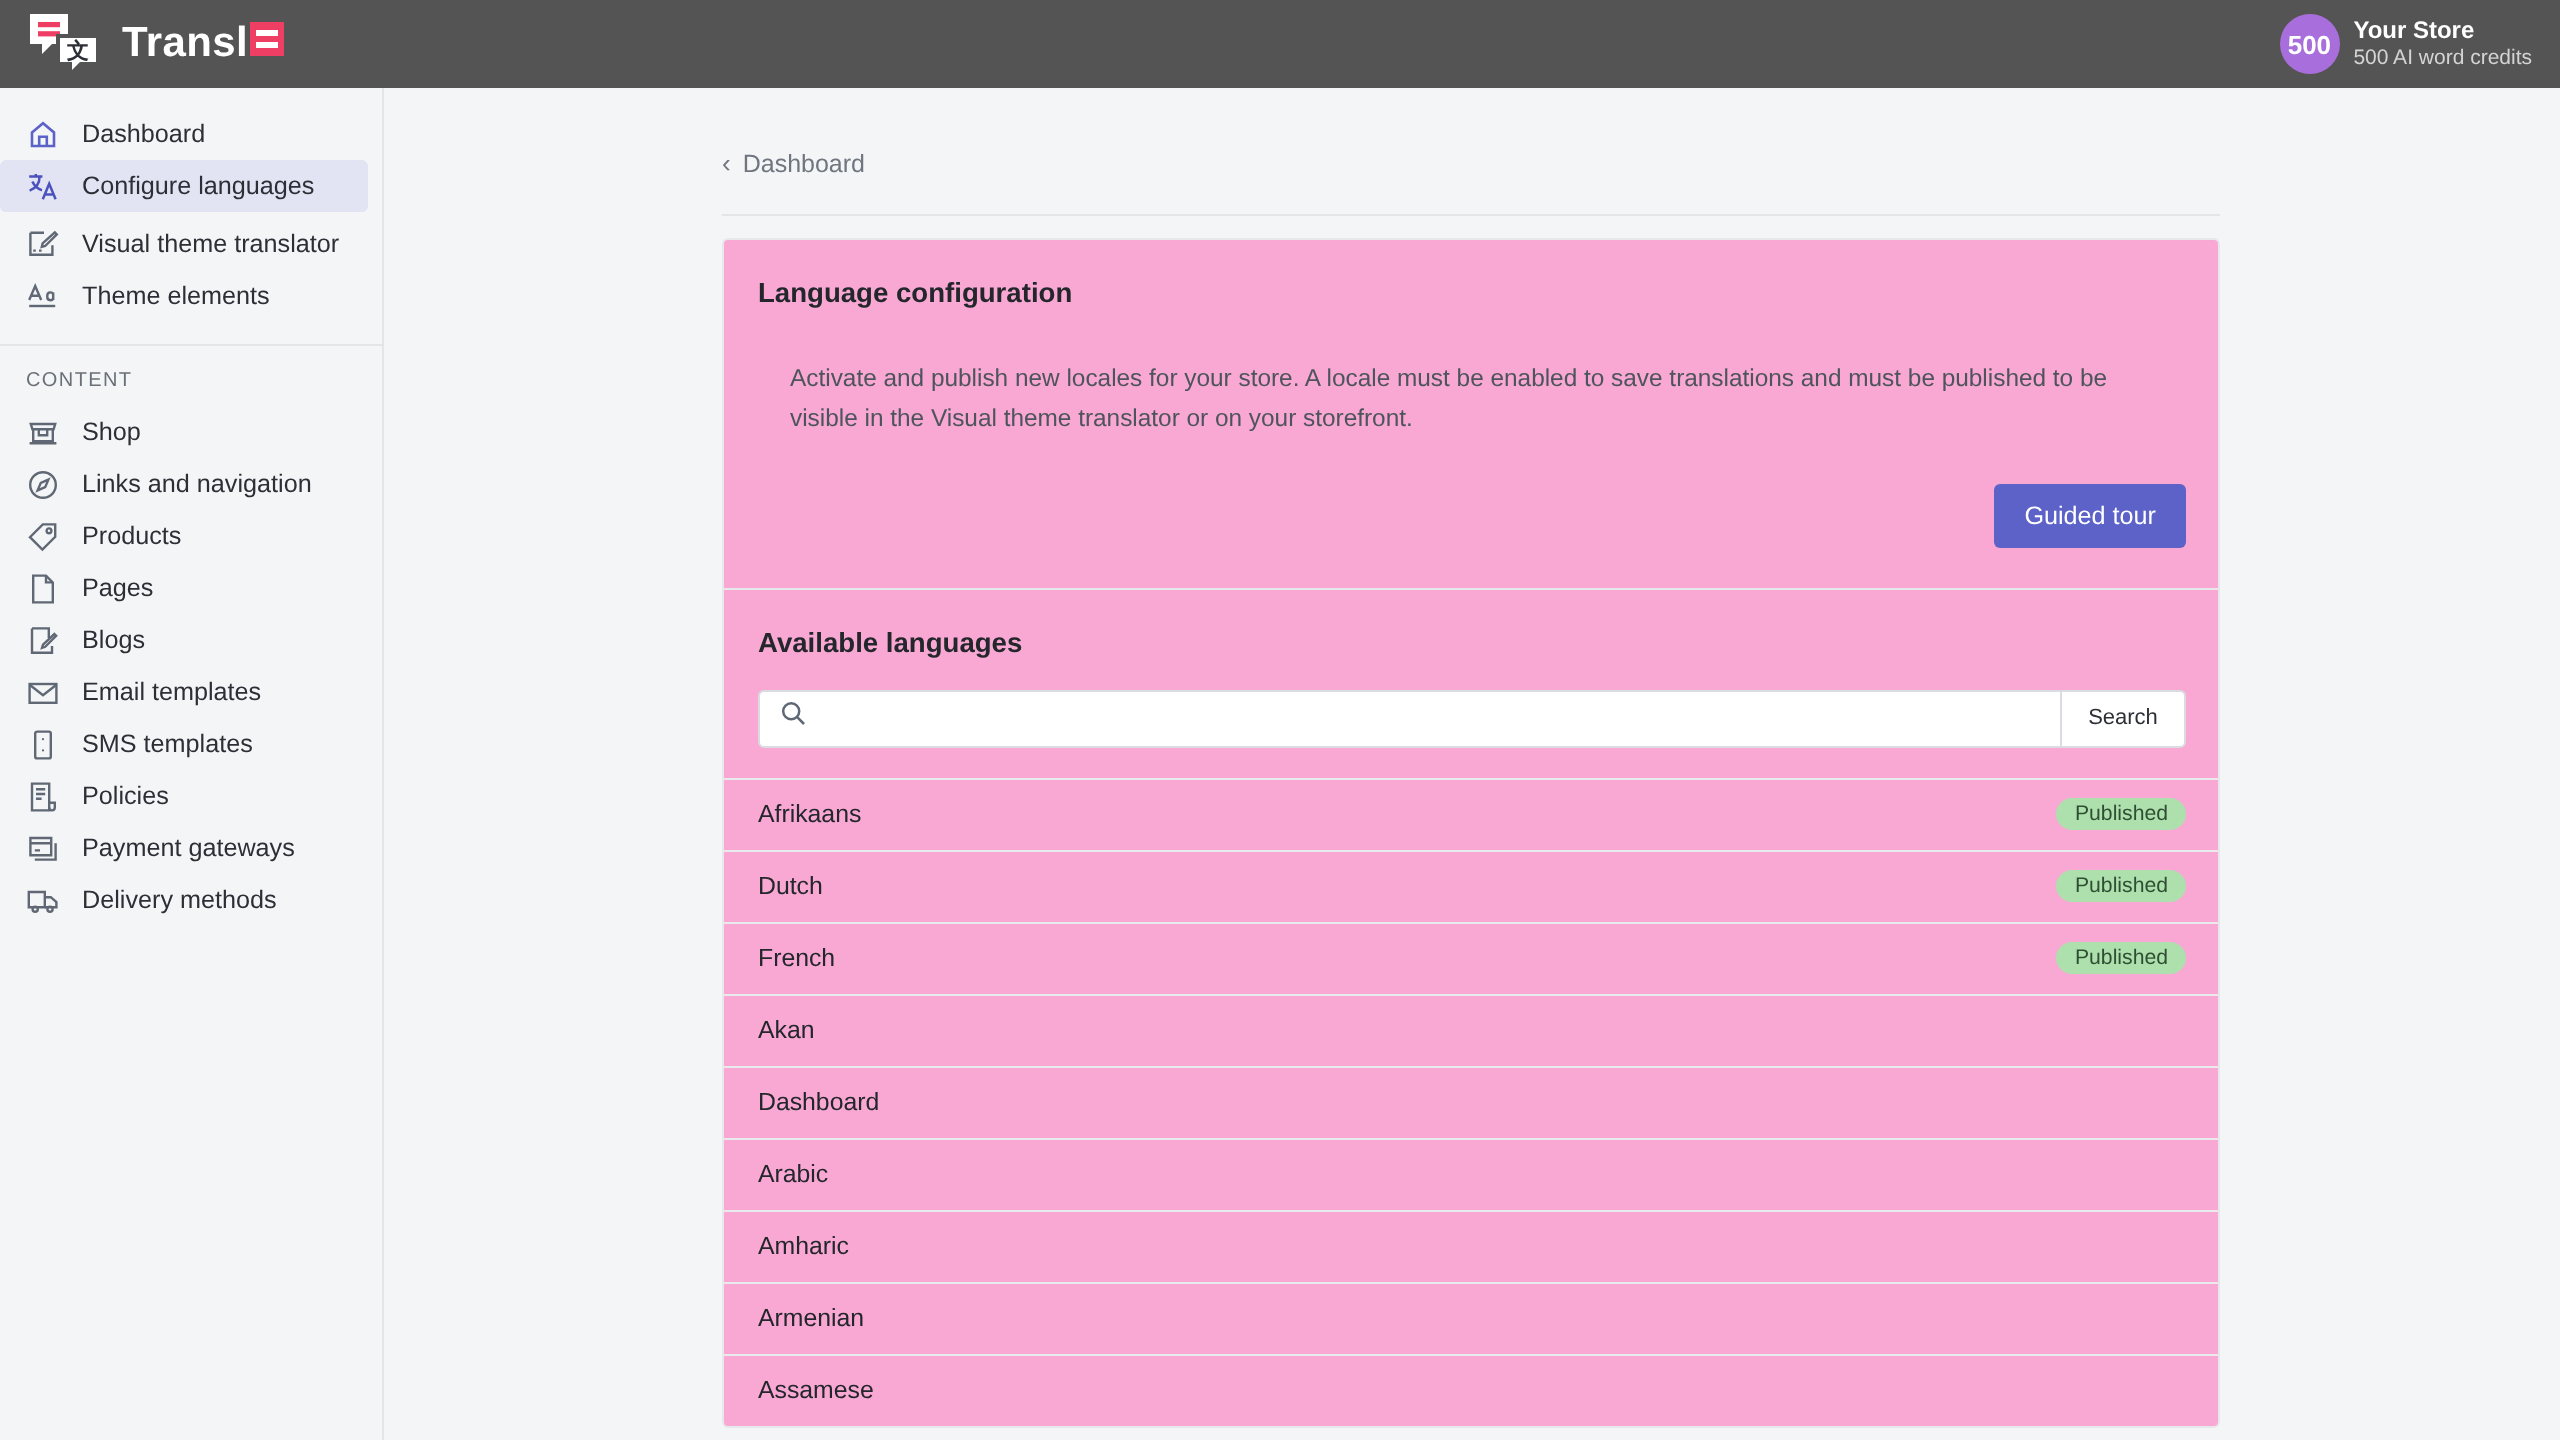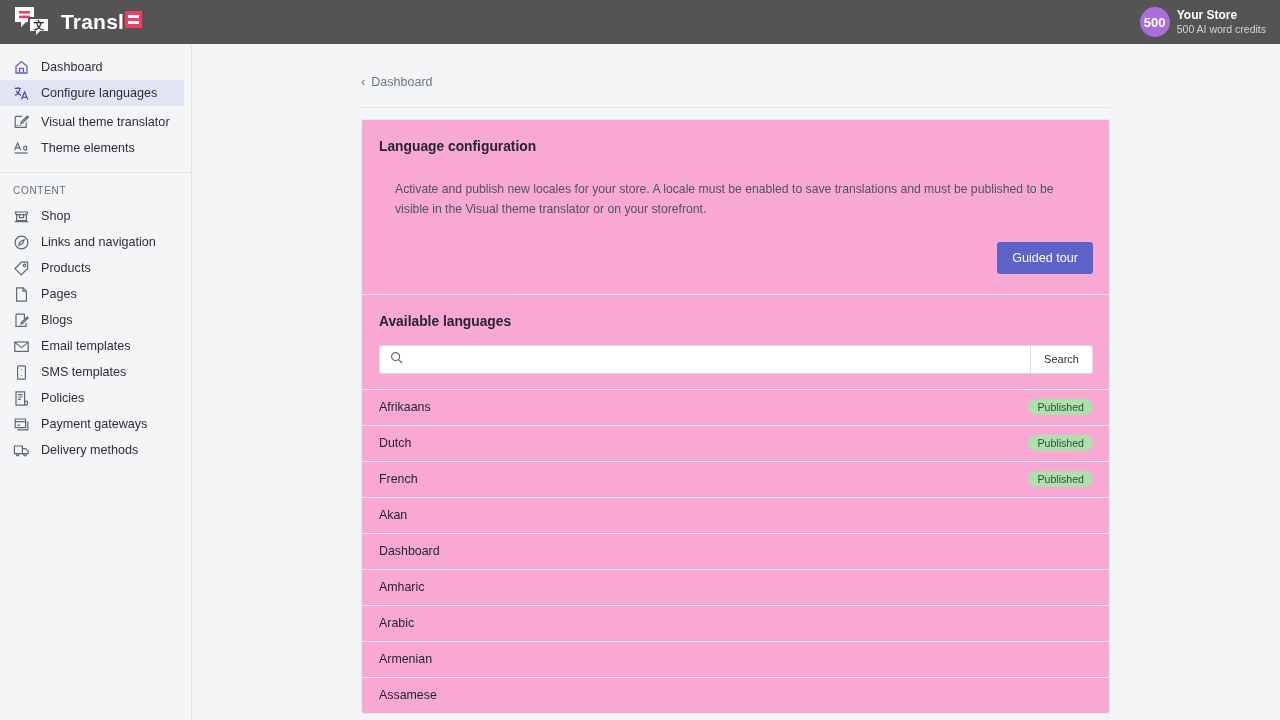--- a/index.html
+++ b/index.html
@@ -365,24 +365,24 @@
         <span class="lang-name">French</span>
         <span class="badge">Published</span>
       </div>
       <div class="lang-row">
         <span class="lang-name">Akan</span>
       </div>
       <div class="lang-row">
         <span class="lang-name">Dashboard</span>
       </div>
       <div class="lang-row">
+        <span class="lang-name">Arabic</span>
+      </div>
+      <div class="lang-row">
         <span class="lang-name">Amharic</span>
-      </div>
-      <div class="lang-row">
-        <span class="lang-name">Arabic</span>
       </div>
       <div class="lang-row">
         <span class="lang-name">Armenian</span>
       </div>
       <div class="lang-row">
         <span class="lang-name">Assamese</span>
       </div>
     </div>
   </section>
 </main>

